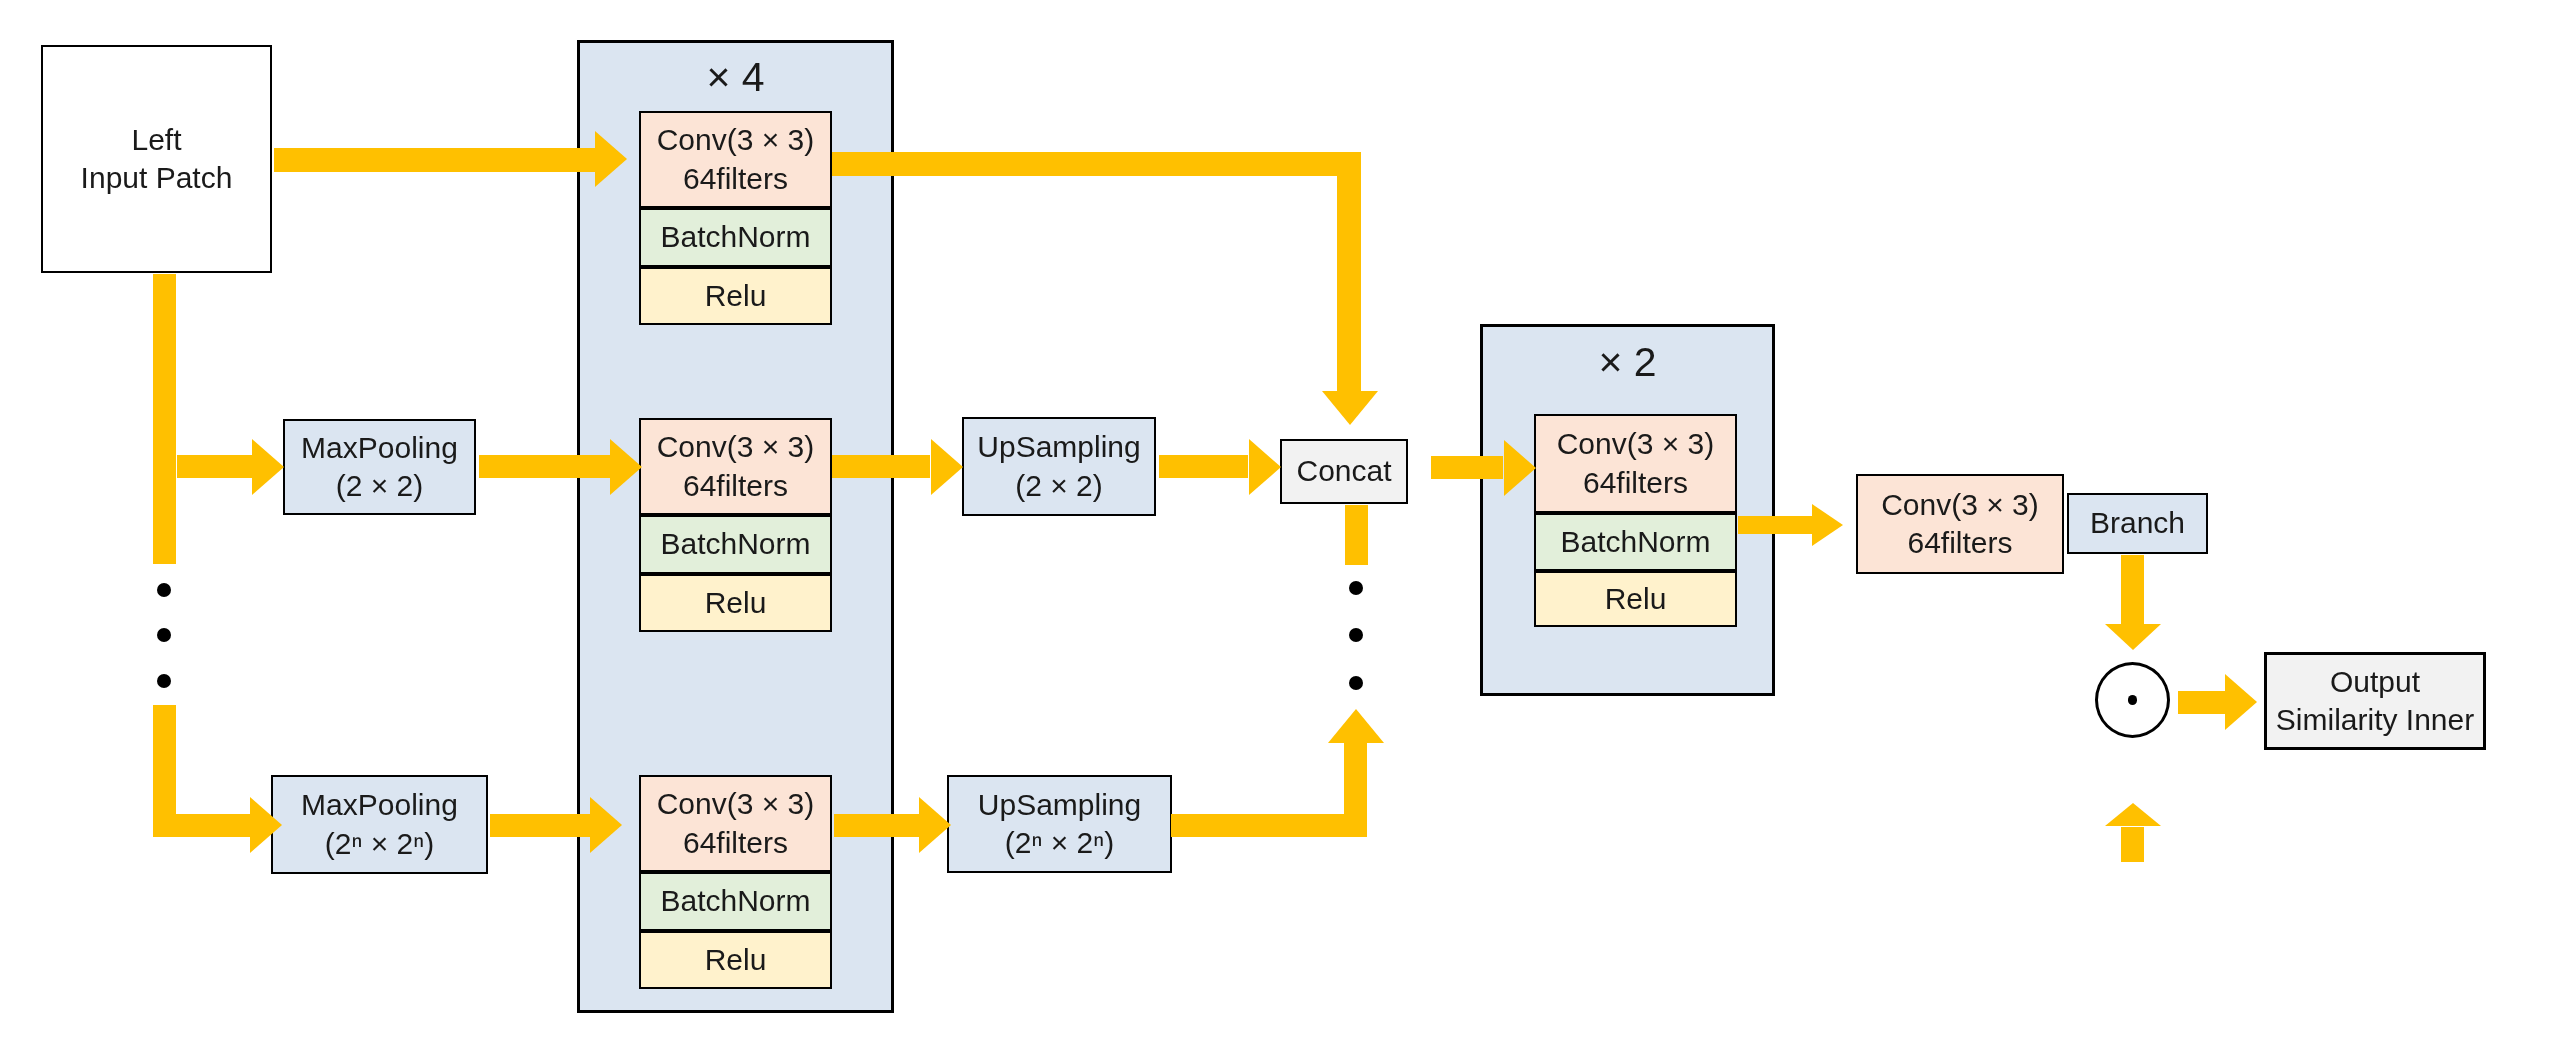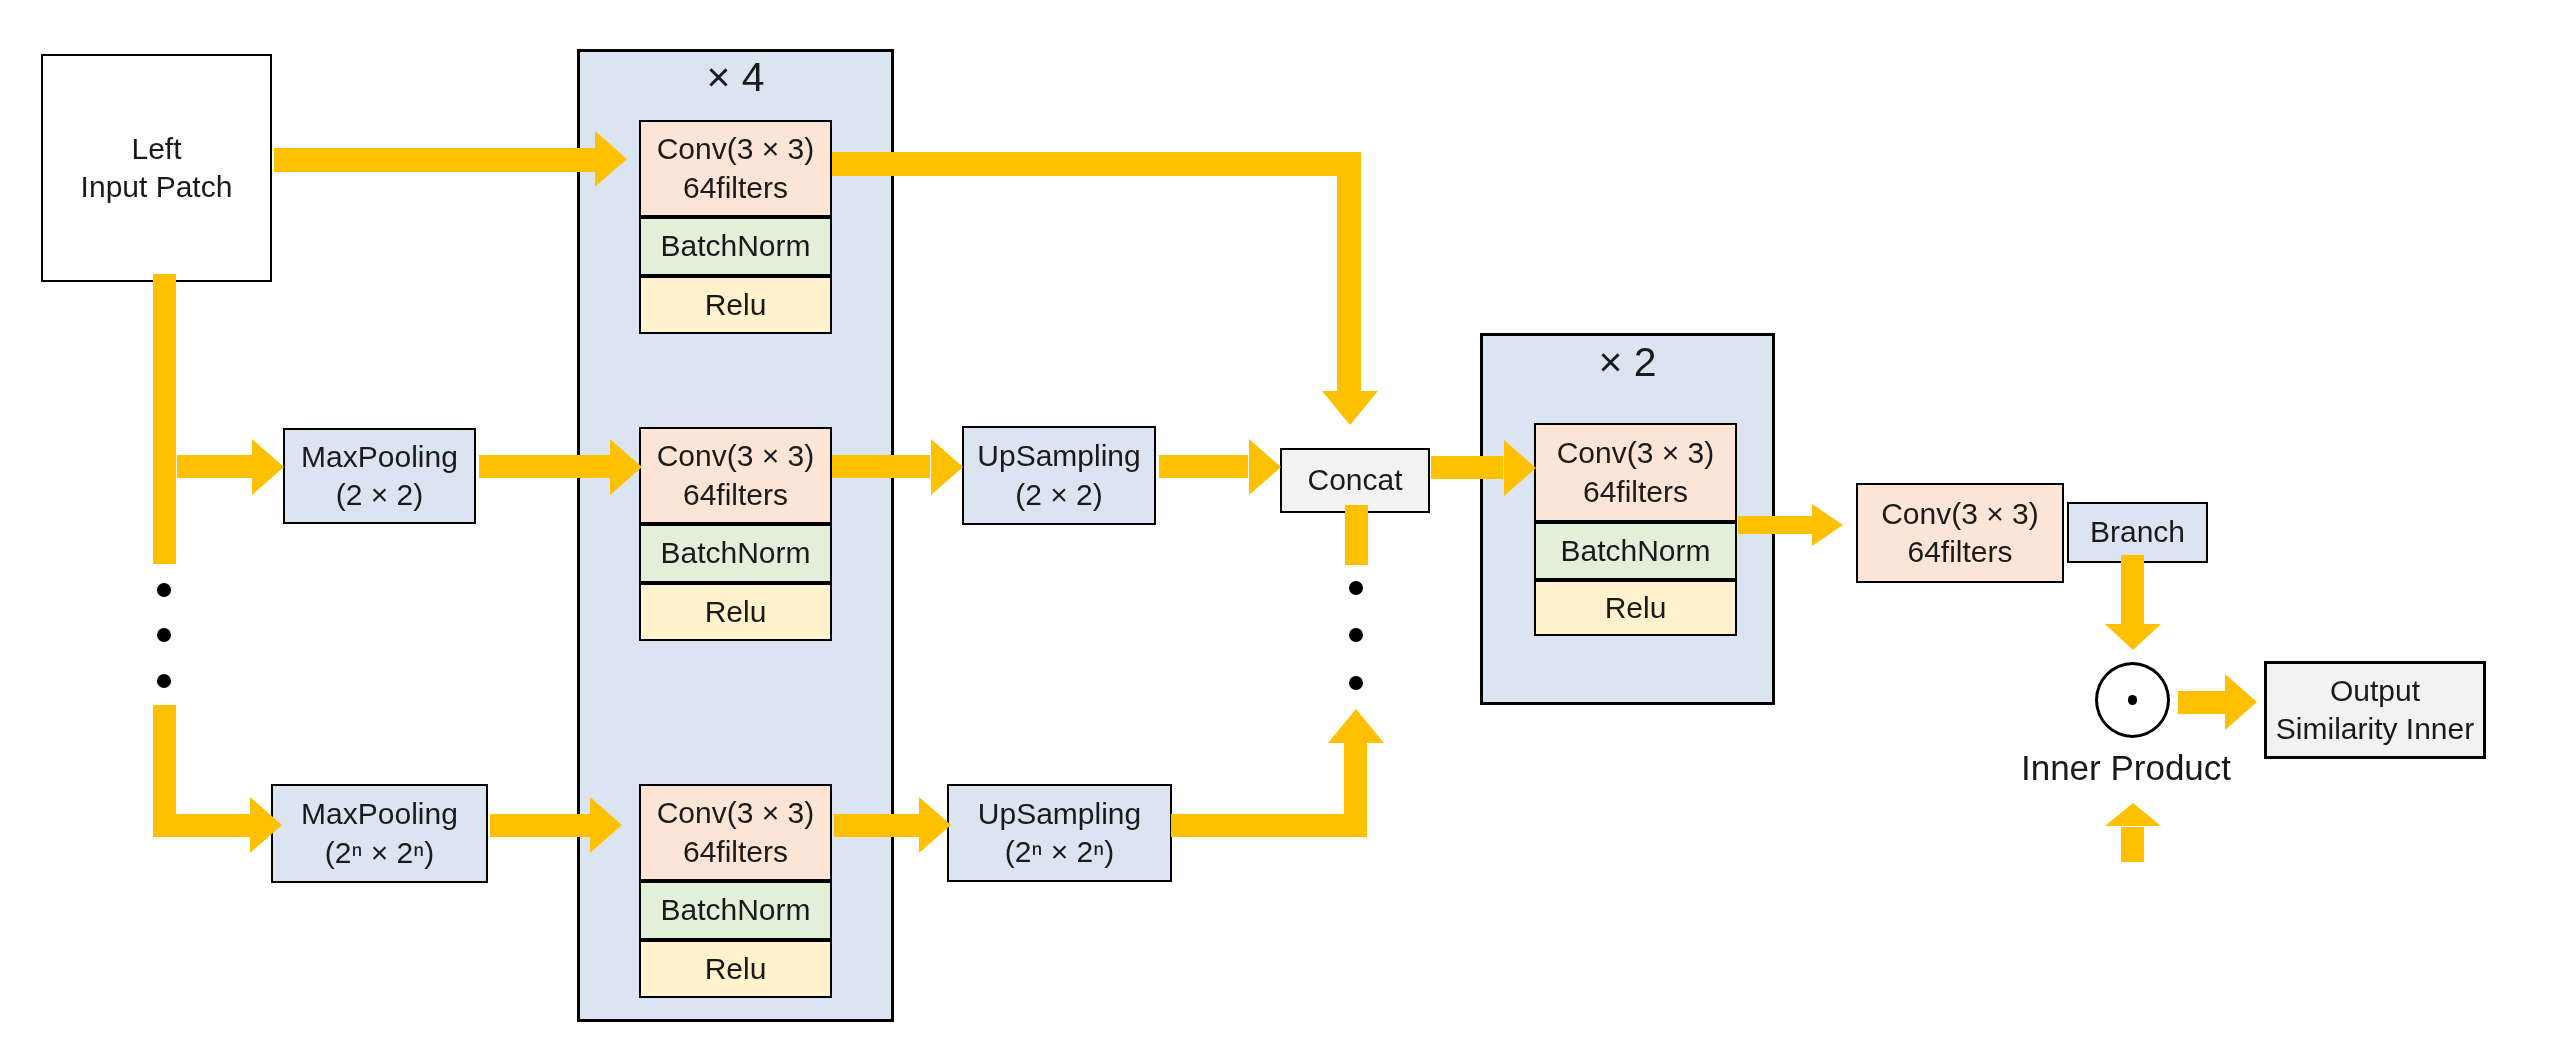--- a/index.html
+++ b/index.html
@@ -5,21 +5,21 @@
   html,body{margin:0;padding:0;background:#ffffff;}
   #canvas{
     position:relative;width:2576px;height:1039px;background:#ffffff;overflow:hidden;
     font-family:"Liberation Sans","DejaVu Sans",sans-serif;color:#1a1a1a;
     --arrow:#FFC000;--container-fill:#DBE5F1;--conv-fill:#FCE4D6;
     --batchnorm-fill:#E2EFDA;--relu-fill:#FFF2CC;--io-fill:#F2F2F2;
   }
   .box{
     position:absolute;box-sizing:border-box;border:2.6px solid #000;
     display:flex;align-items:center;justify-content:center;text-align:center;
-    white-space:pre-line;font-size:30px;line-height:1.28;background:#fff;margin-top:9px;
+    white-space:pre-line;font-size:30px;line-height:1.28;background:#fff;
   }
   .container-box{border-width:3.2px;background:var(--container-fill);}
   .container-title{
     position:absolute;left:0;right:0;text-align:center;font-size:41px;line-height:1;
   }
   .fill-conv{background:var(--conv-fill);}
   .fill-bn{background:var(--batchnorm-fill);}
   .fill-relu{background:var(--relu-fill);}
   .fill-io{background:var(--io-fill);}
   .fill-blue{background:var(--container-fill);}
@@ -67,37 +67,36 @@
 
   <div class="box fill-blue" style="left:283px;top:419px;width:193px;height:96px;">MaxPooling
 (2 × 2)</div>
   <div class="box fill-blue" style="left:271px;top:775px;width:217px;height:99px;">MaxPooling
 (2ⁿ × 2ⁿ)</div>
   <div class="box fill-blue" style="left:962px;top:417px;width:194px;height:99px;">UpSampling
 (2 × 2)</div>
   <div class="box fill-blue" style="left:947px;top:775px;width:225px;height:98px;">UpSampling
 (2ⁿ × 2ⁿ)</div>
 
-  <div class="box fill-io" style="left:1280px;top:439px;width:150px;height:65px;">Concat</div>
+  <div class="box fill-io" style="left:1280px;top:439px;width:128px;height:65px;">Concat</div>
 
   <div class="box fill-conv" style="left:1534px;top:414px;width:203px;height:99px;">Conv(3 × 3)
 64filters</div>
   <div class="box fill-bn" style="left:1534px;top:513px;width:203px;height:58px;">BatchNorm</div>
   <div class="box fill-relu" style="left:1534px;top:571px;width:203px;height:56px;">Relu</div>
 
   <div class="box fill-conv" style="left:1856px;top:474px;width:208px;height:100px;">Conv(3 × 3)
 64filters</div>
   <div class="box fill-blue" style="left:2067px;top:493px;width:141px;height:61px;">Branch</div>
   <div class="box fill-io" style="left:2264px;top:652px;width:222px;height:98px;border-width:3.2px;">Output
 Similarity Inner</div>
 
   <div class="circle" style="left:2095px;top:662px;width:75px;height:76px;">
     <div class="circle-dot"></div>
   </div>
-  <div class="free-label" style="left:1990px;top:748px;width:272px;font-size:35px;">Inner Product</div>
 
   <div class="shaft" style="left:274px;top:148px;width:322px;height:24px;"></div>
   <div class="head head-right" style="left:595px;top:131px;"></div>
 
   <div class="shaft" style="left:153px;top:274px;width:23px;height:290px;"></div>
   <div class="shaft" style="left:177px;top:455px;width:78px;height:23px;"></div>
   <div class="head head-right" style="left:252px;top:439px;"></div>
 
   <div class="dot" style="left:157px;top:583px;"></div>
   <div class="dot" style="left:157px;top:628px;"></div>

